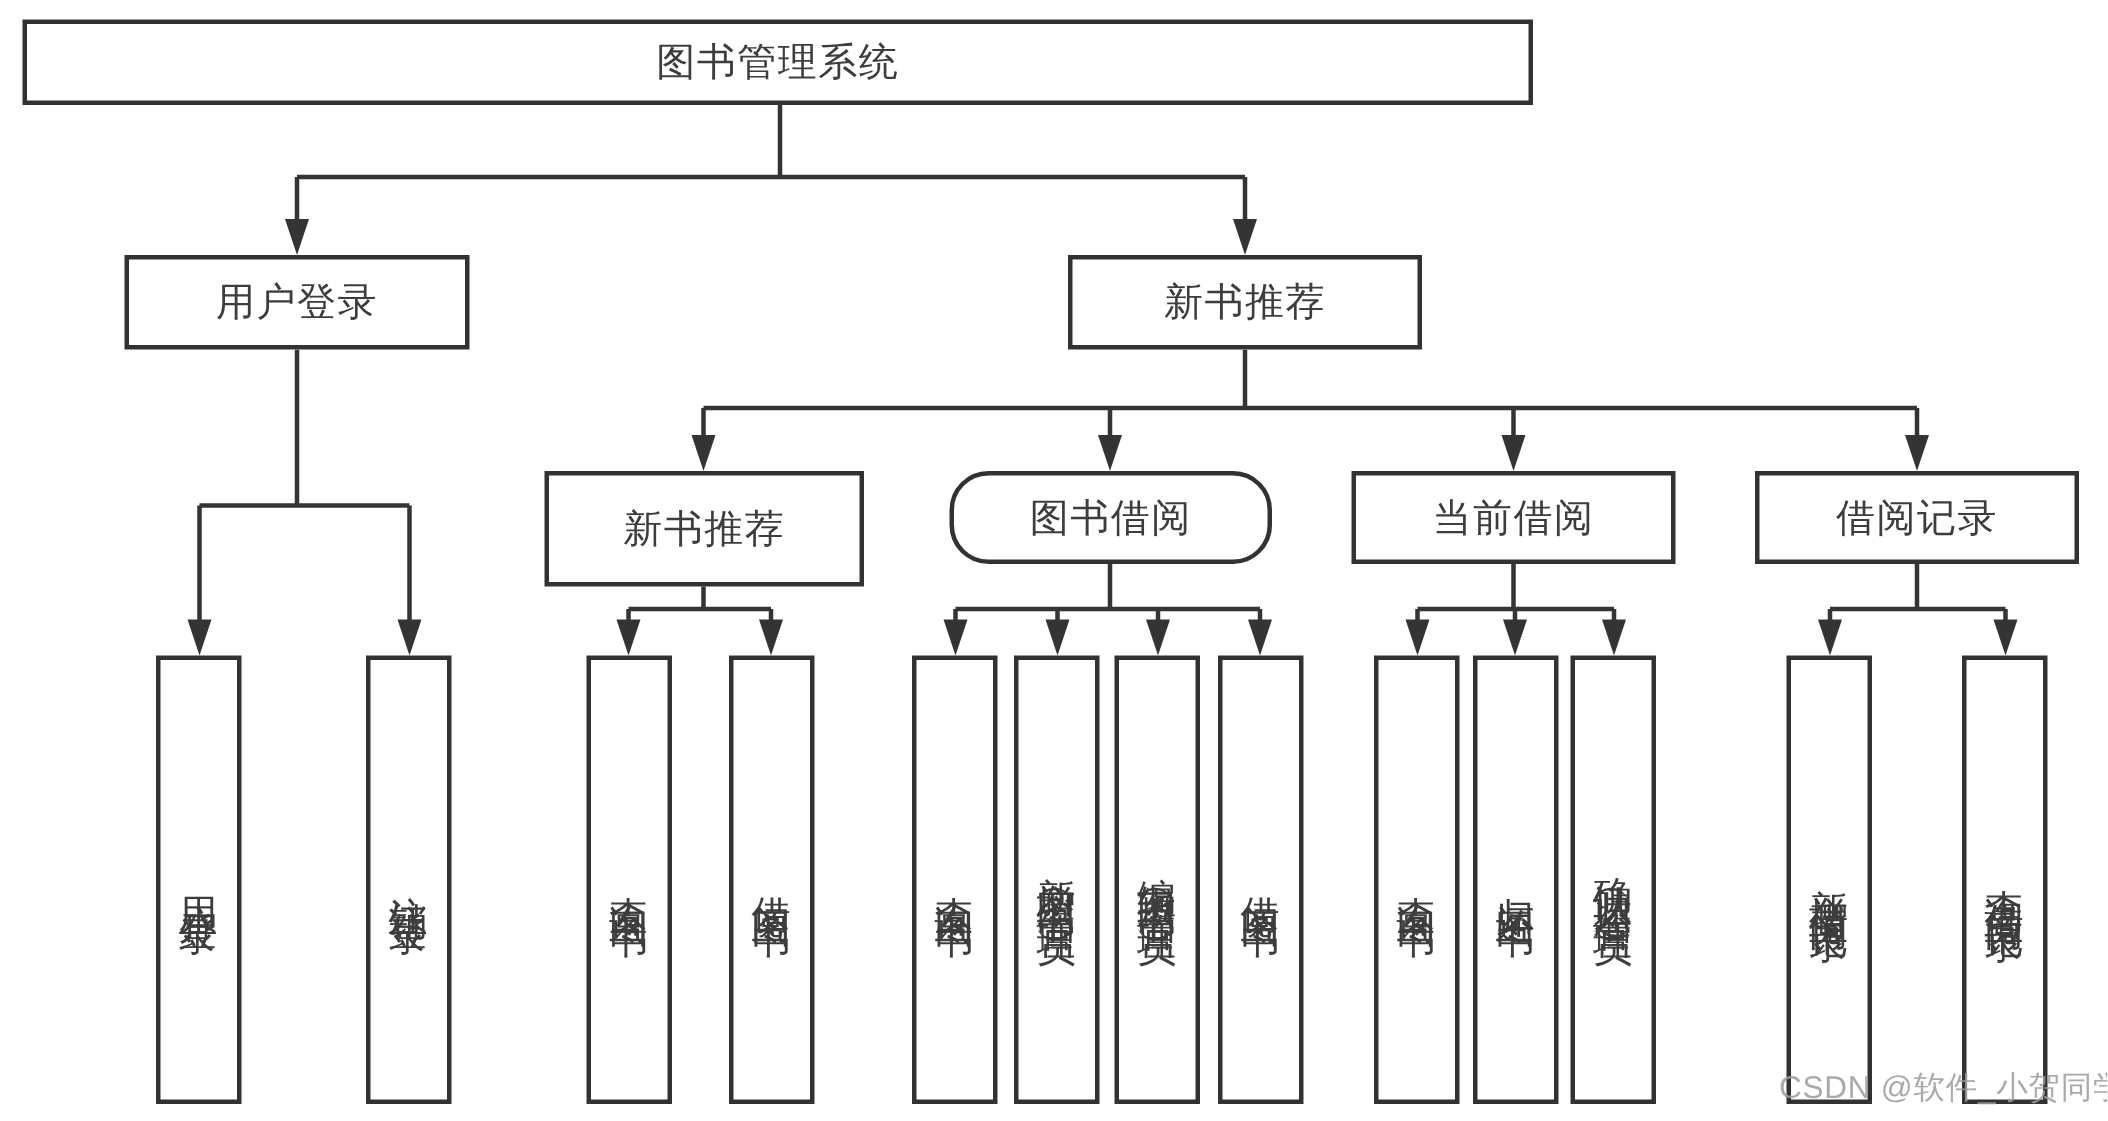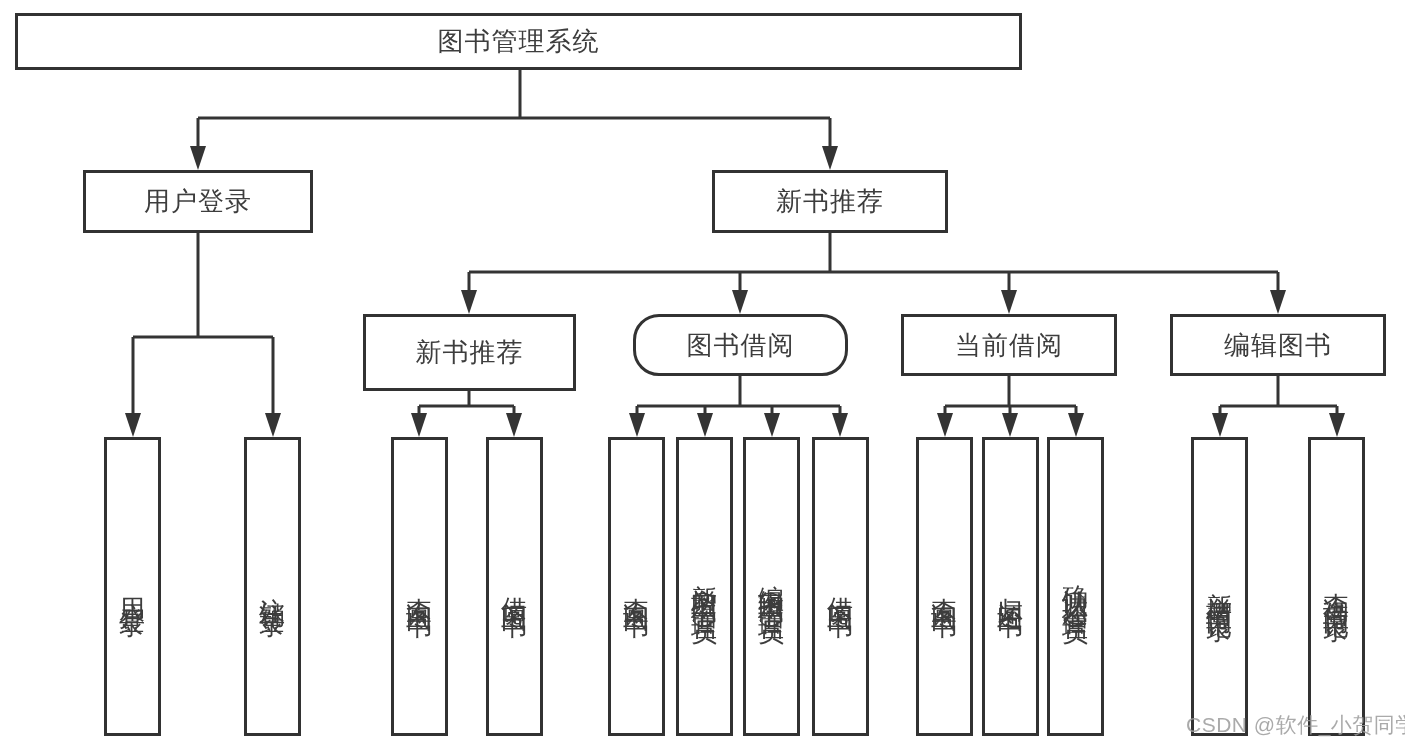--- a/index.html
+++ b/index.html
@@ -113,21 +113,21 @@
   <div class="node" style="left:363px; top:314px; width:213px; height:77px;">
     <span class="h-label">新书推荐</span>
   </div>
   <div class="node" style="left:633px; top:314px; width:215px; height:62px;border-radius:26px;">
     <span class="h-label">图书借阅</span>
   </div>
   <div class="node" style="left:901px; top:314px; width:216px; height:62px;">
     <span class="h-label">当前借阅</span>
   </div>
   <div class="node" style="left:1170px; top:314px; width:216px; height:62px;">
-    <span class="h-label">编辑图书</span>
+    <span class="h-label">借阅记录</span>
   </div>
 
   <div class="node leaf" style="left:104px; top:437px; width:57px; height:299px;">
     <span class="v-label">用户登录</span>
   </div>
   <div class="node leaf" style="left:244px; top:437px; width:57px; height:299px;">
     <span class="v-label">注销登录</span>
   </div>
 
   <div class="node leaf" style="left:391px; top:437px; width:57px; height:299px;">

